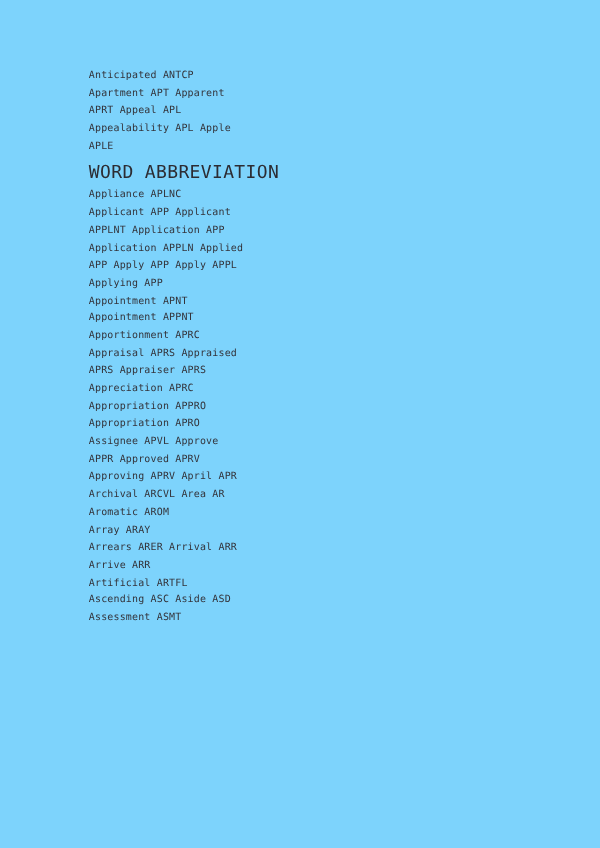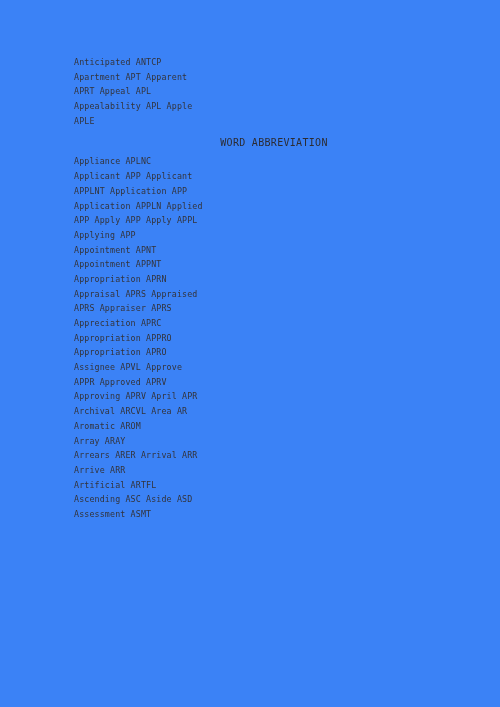--- a/index.html
+++ b/index.html
@@ -14,45 +14,44 @@
     position: relative;
     overflow: hidden;
     font-family: "DejaVu Sans Mono", "Liberation Mono", monospace;
   }
   #page {
     position: absolute;
     left: 0;
     top: 0;
     width: 500px;
     height: 707px;
-    background: #3b82f6;
+    background: #7dd3fc;
   }
   #content {
     position: absolute;
     left: 74px;
     top: 55px;
     width: 400px;
   }
   .line {
     font-size: 8.3px;
     line-height: 14.7px;
     color: #33333a;
     white-space: pre;
     letter-spacing: 0.15px;
     height: 14.7px;
   }
   .heading {
-    font-size: 10px;
+    font-size: 15px;
     line-height: 22px;
     height: 22px;
     color: #2c2c33;
     white-space: pre;
     letter-spacing: 0.3px;
     padding-top: 4px;
-    text-align: center;
   }
   .section {
     display: block;
   }
   .spacer {
     height: 9px;
   }
 </style>
 </head>
 <body>
@@ -72,21 +71,21 @@
 
     <div class="section">
       <div class="line">Appliance APLNC</div>
       <div class="line">Applicant APP Applicant</div>
       <div class="line">APPLNT Application APP</div>
       <div class="line">Application APPLN Applied</div>
       <div class="line">APP Apply APP Apply APPL</div>
       <div class="line">Applying APP</div>
       <div class="line">Appointment APNT</div>
       <div class="line">Appointment APPNT</div>
-      <div class="line">Appropriation APRN</div>
+      <div class="line">Apportionment APRC</div>
       <div class="line">Appraisal APRS Appraised</div>
       <div class="line">APRS Appraiser APRS</div>
       <div class="line">Appreciation APRC</div>
       <div class="line">Appropriation APPRO</div>
       <div class="line">Appropriation APRO</div>
       <div class="line">Assignee APVL Approve</div>
       <div class="line">APPR Approved APRV</div>
       <div class="line">Approving APRV April APR</div>
       <div class="line">Archival ARCVL Area AR</div>
       <div class="line">Aromatic AROM</div>

